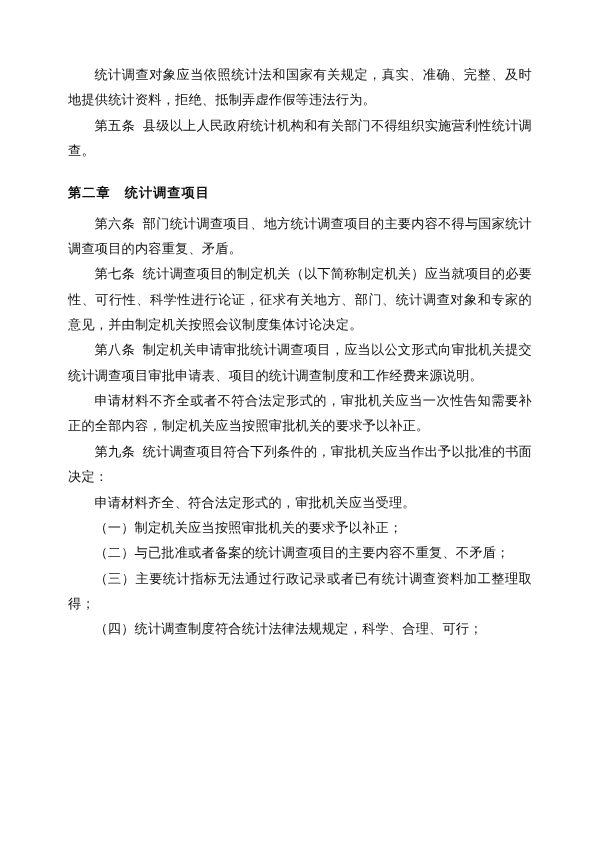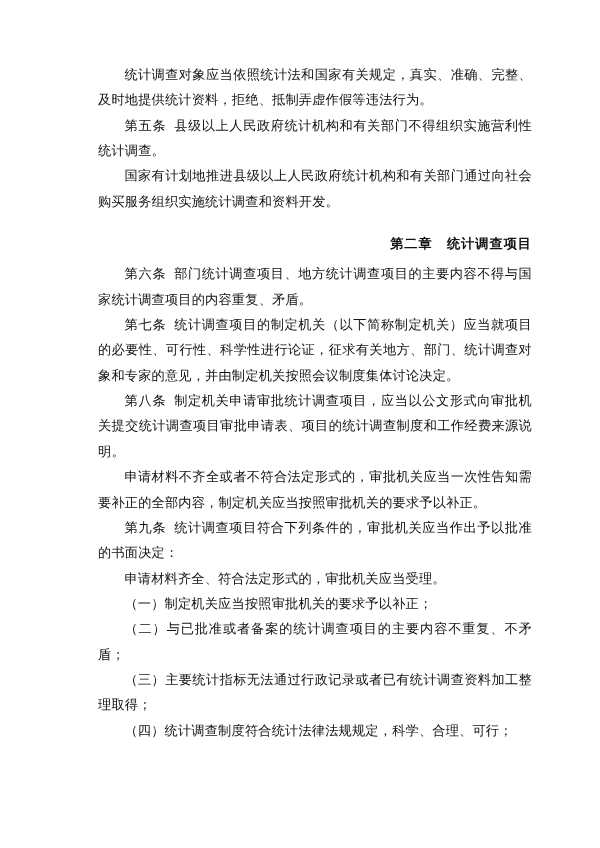--- a/index.html
+++ b/index.html
@@ -12,39 +12,39 @@
     height: 848px;
     font-family: "DejaVu Sans", sans-serif;
     color: #000000;
     overflow: hidden;
   }
   .page {
     position: relative;
     width: 600px;
     height: 848px;
     box-sizing: border-box;
-    padding: 62px 68px 40px 98px;
+    padding: 62px 68px 40px 68px;
     background: #ffffff;
   }
   .doc-body {
     font-size: 13.2px;
     line-height: 1.92;
     text-align: justify;
     text-justify: inter-ideograph;
     letter-spacing: 0.2px;
     color: #111111;
   }
   p {
     margin: 0 0 0 0;
   }
   .para {
     text-indent: 2em;
   }
   .chapter-heading {
-    text-align: right;
+    text-align: left;
     text-indent: 0;
     font-weight: bold;
     margin-top: 17px;
     margin-bottom: 5px;
     letter-spacing: 1px;
   }
   .art-no {
     font-weight: normal;
     letter-spacing: 0.5px;
   }
@@ -59,21 +59,20 @@
 </head>
 <body>
 
 <div class="page">
   <div class="doc-body">
 
     <p class="para">统计调查对象应当依照统计法和国家有关规定，真实、准确、完整、及时地提供统计资料，拒绝、抵制弄虚作假等违法行为。</p>
 
     <p class="para"><span class="art-no">第五条</span><span class="art-gap"></span><span>县级以上人民政府统计机构和有关部门不得组织实施营利性统计调查。</span></p>
 
-    <p class="para">国家有计划地推进县级以上人民政府统计机构和有关部门通过向社会购买服务组织实施统计调查和资料开发。</p>
 
     <p class="chapter-heading">第二章　统计调查项目</p>
 
     <p class="para"><span class="art-no">第六条</span><span class="art-gap"></span><span>部门统计调查项目、地方统计调查项目的主要内容不得与国家统计调查项目的内容重复、矛盾。</span></p>
 
     <p class="para"><span class="art-no">第七条</span><span class="art-gap"></span><span>统计调查项目的制定机关（以下简称制定机关）应当就项目的必要性、可行性、科学性进行论证，征求有关地方、部门、统计调查对象和专家的意见，并由制定机关按照会议制度集体讨论决定。</span></p>
 
 
     <p class="para"><span class="art-no">第八条</span><span class="art-gap"></span><span>制定机关申请审批统计调查项目，应当以公文形式向审批机关提交统计调查项目审批申请表、项目的统计调查制度和工作经费来源说明。</span></p>
 

